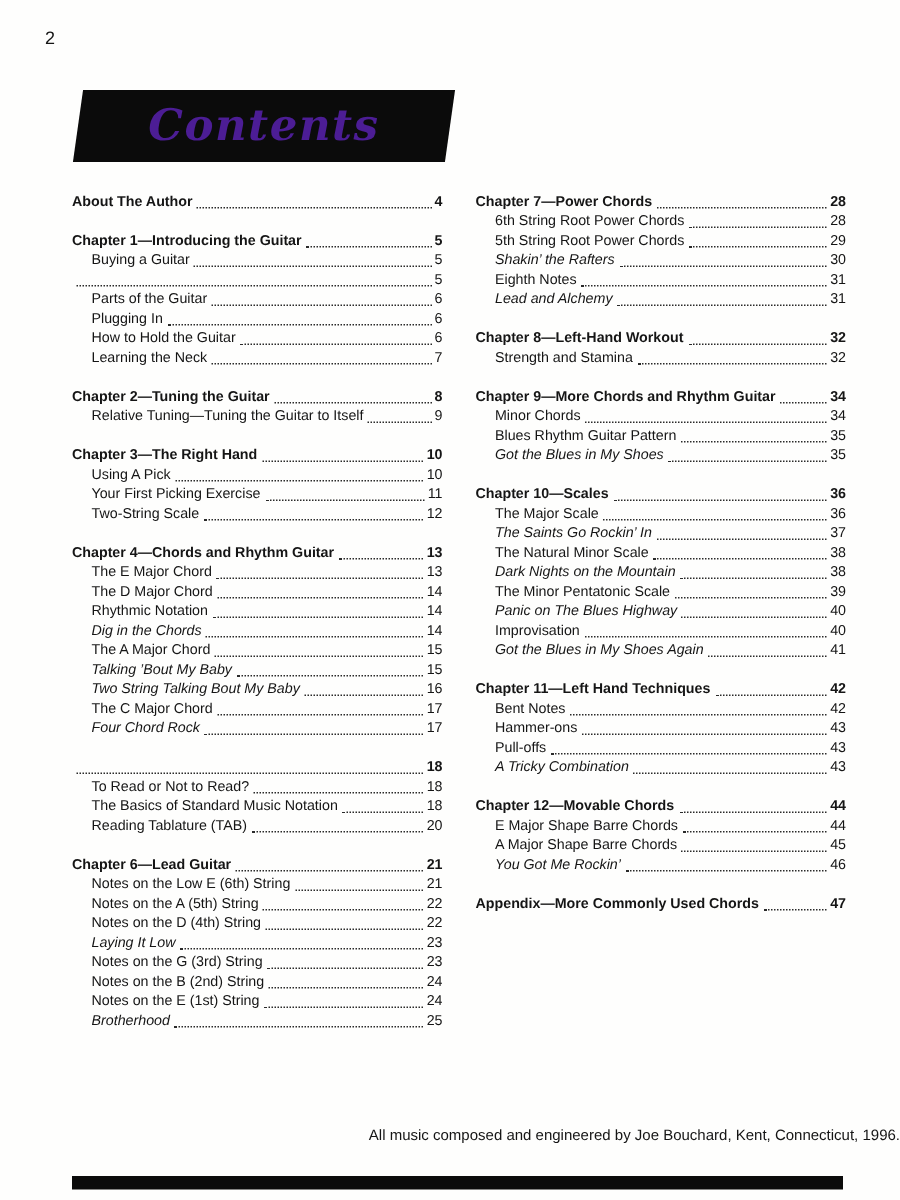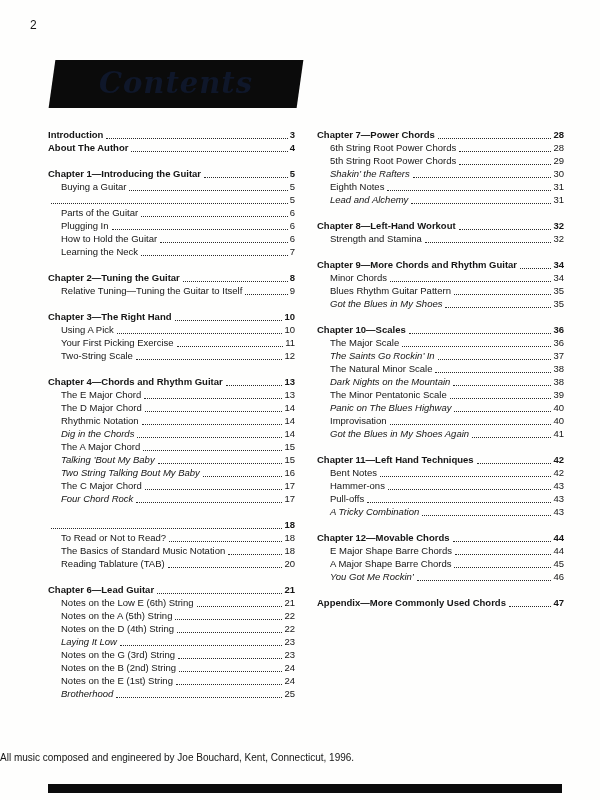--- a/index.html
+++ b/index.html
@@ -20,21 +20,21 @@
   .banner { position: absolute; top: 60px; left: 52px; width: 248px; height: 48px; }
   .banner-bg {
     position: absolute; inset: 0;
     background: #0b0b0b;
     transform: skewX(-8deg);
   }
   .banner-text {
     position: relative; z-index: 1;
     text-align: center;
     line-height: 46px;
-    color: #0f172a;
+    color: #4c1d95;
     font-family: "DejaVu Serif", "Liberation Serif", serif;
     font-style: italic; font-weight: bold;
     font-size: 29px; letter-spacing: 1px;
   }
   .toc {
     position: absolute; top: 128px; left: 48px; width: 516px;
     display: flex; gap: 22px;
   }
   .toc-col { flex: 1; min-width: 0; }
   .toc-row {
@@ -47,46 +47,41 @@
   .bold { font-weight: bold; }
   .italic { font-style: italic; }
   .leader {
     flex: 1 1 auto; min-width: 6px;
     border-bottom: 1.5px dotted #2a2a2a;
     margin: 0 2px 2.5px 3px;
   }
   .toc-page { white-space: nowrap; }
   .footer-credit {
     position: absolute; top: 752px; left: 0; width: 600px;
-    text-align: left; font-size: 10px;
+    text-align: right; font-size: 10px;
   }
   .footer-rule {
     position: absolute; top: 784px; left: 48px;
     width: 514px; height: 9px;
     background: #0b0b0b;
   }
 </style>
 </head>
 <body>
 
 <div class="page-number">2</div>
 
 <div class="banner">
   <div class="banner-bg"></div>
   <div class="banner-text">Contents</div>
 </div>
 
 <div class="toc">
   <div class="toc-col">
       <div class="toc-row">
-        <span class="toc-label bold">Introduction</span>
-        <span class="leader"></span>
-        <span class="toc-page bold">3</span>
-      </div>
-      <div class="toc-row">
         <span class="toc-label bold">About The Author</span>
         <span class="leader"></span>
         <span class="toc-page bold">4</span>
       </div>
       <div class="toc-row gap">
         <span class="toc-label bold">Chapter 1—Introducing the Guitar</span>
         <span class="leader"></span>
         <span class="toc-page bold">5</span>
       </div>
       <div class="toc-row">

